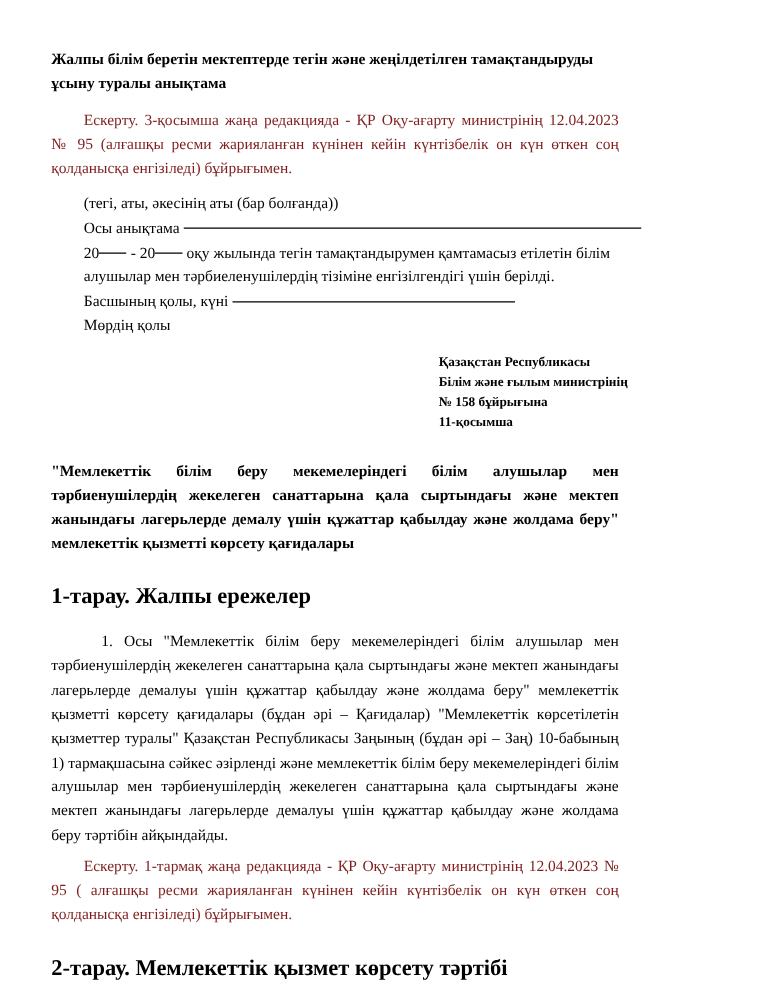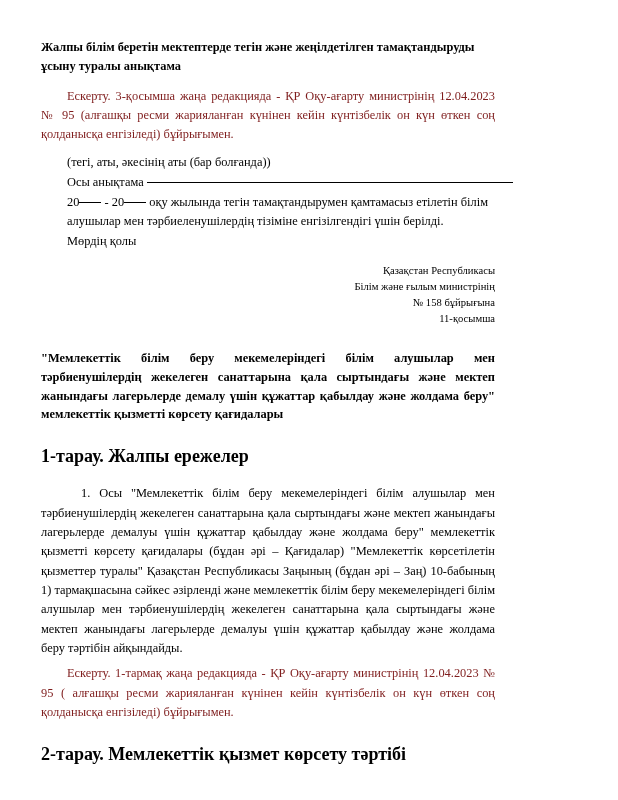--- a/index.html
+++ b/index.html
@@ -62,21 +62,22 @@
     top: -3px;
   }
   .blank-long  { width: 366px; }
   .blank-med   { width: 226px; }
   .blank-tiny  { width: 22px; }
   .ministry-ref {
     margin: 12px 0 0 0;
     padding-left: 310px;
     font-size: 10.6px;
     line-height: 1.5;
-    text-align: right;
+    text-align: left;
+    font-weight: bold;
   }
   .ministry-ref div { white-space: nowrap; }
   .rules-title {
     font-size: 12.4px;
     font-weight: bold;
     line-height: 1.52;
     text-align: justify;
     margin: 22px 0 0 0;
   }
   .chapter {
@@ -113,20 +114,24 @@
       <span>Осы анықтама</span>
       <span class="blank blank-long"></span>
     </div>
 
     <div class="form-line wrap">
       <span>20</span><span class="blank blank-tiny"></span>
       <span>- 20</span><span class="blank blank-tiny"></span>
       <span>оқу жылында тегін тамақтандырумен қамтамасыз етілетін білім алушылар мен тәрбиеленушілердің тізіміне енгізілгендігі үшін берілді.</span>
     </div>
 
+    <div class="form-line">
+      <span>Басшының қолы, күні</span>
+      <span class="blank blank-med"></span>
+    </div>
 
     <div class="form-line">
       <span>Мөрдің қолы</span>
     </div>
 
   </div>
 
   <div class="ministry-ref">
     <div>Қазақстан Республикасы</div>
     <div>Білім және ғылым министрінің</div>

